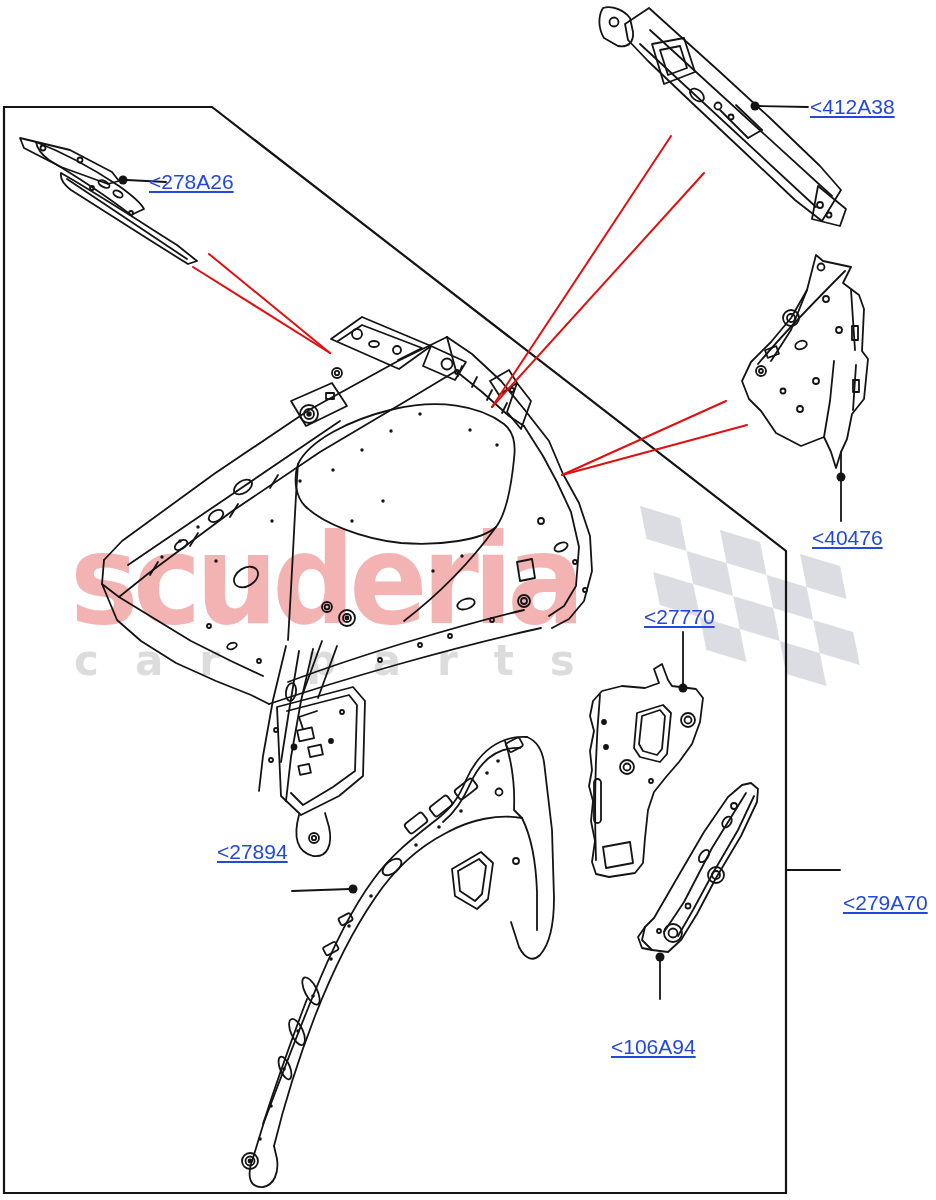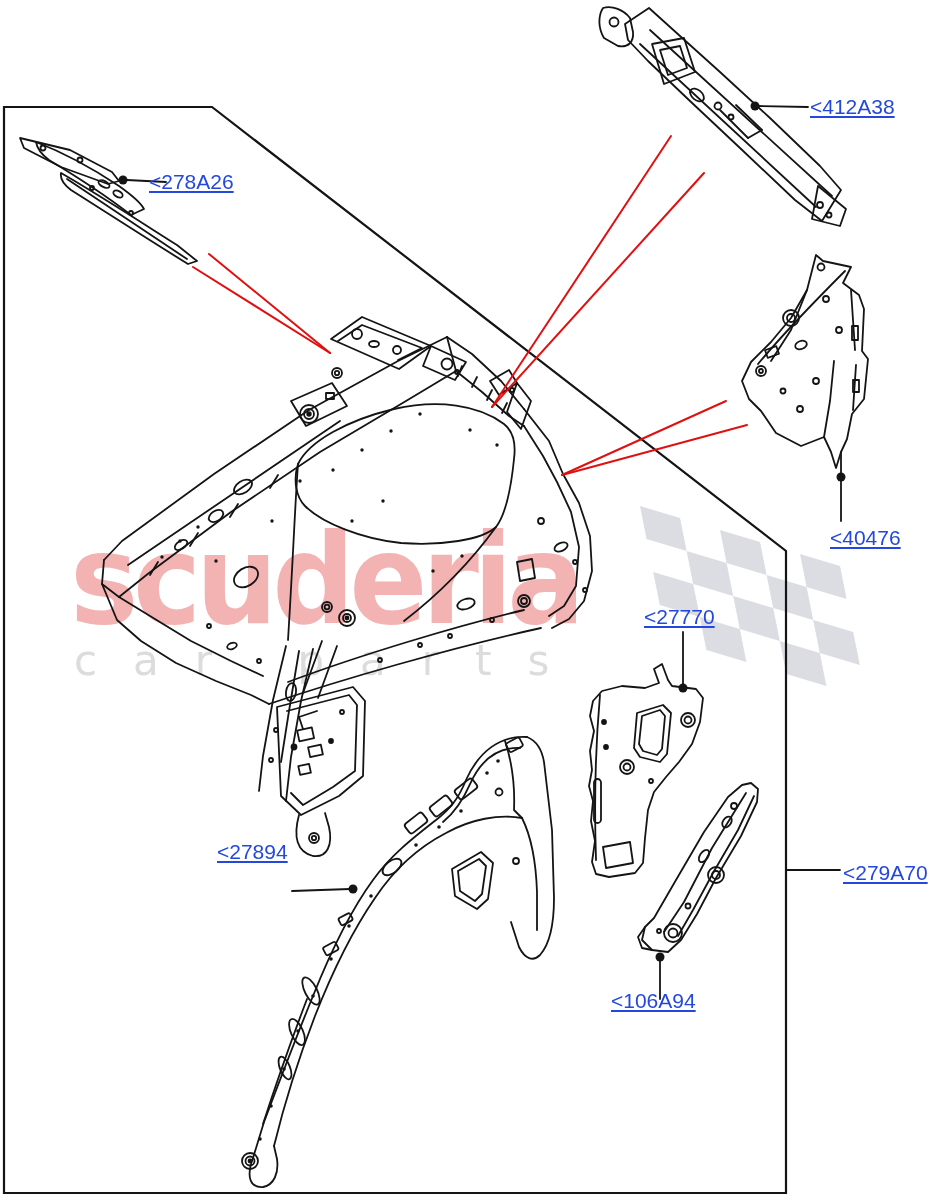--- a/index.html
+++ b/index.html
@@ -3,21 +3,21 @@
 <meta charset="utf-8">
 <style>
   html,body{margin:0;padding:0;background:#ffffff;}
   #stage{position:relative;width:936px;height:1200px;background:#ffffff;overflow:hidden;
          font-family:"Liberation Sans",sans-serif;}
   
   .wm-brand{position:absolute;left:70px;top:518px;font-size:124px;font-weight:700;
             line-height:1;color:#f3b3b3;letter-spacing:-6px;transform:scaleX(0.93);
             transform-origin:left top;white-space:nowrap;z-index:1;
             font-family:"DejaVu Sans","Liberation Sans",sans-serif;}
-  .wm-tagline{position:absolute;left:74px;top:640px;font-size:42px;font-weight:400;
+  .wm-tagline{position:absolute;left:74px;top:640px;font-size:42px;font-weight:700;
               line-height:1;color:#dcdcdc;letter-spacing:36px;white-space:nowrap;z-index:1;
               font-family:"DejaVu Sans","Liberation Sans",sans-serif;text-align:center;}
   
   #art{position:absolute;left:0;top:0;z-index:2;}
   
   .callout{position:absolute;z-index:3;font-size:21px;line-height:1;color:#2448dd;
            white-space:nowrap;cursor:pointer;text-decoration:underline;}
 </style>
 </head>
 <body>
@@ -325,18 +325,18 @@
       <use href="#dotv" x="755" y="106"></use>
       <use href="#dotv" x="841" y="477"></use>
       <use href="#dotv" x="683" y="688"></use>
       <use href="#dotv" x="353" y="889"></use>
       <use href="#dotv" x="660" y="957"></use>
     </g>
   </svg>
 
   <span class="callout" style="left:149px;top:171px">&lt;278A26</span>
   <span class="callout" style="left:810px;top:96px">&lt;412A38</span>
-  <span class="callout" style="left:830px;top:527px">&lt;40476</span>
+  <span class="callout" style="left:812px;top:527px">&lt;40476</span>
   <span class="callout" style="left:644px;top:606px">&lt;27770</span>
-  <span class="callout" style="left:843px;top:862px">&lt;279A70</span>
+  <span class="callout" style="left:843px;top:892px">&lt;279A70</span>
   <span class="callout" style="left:217px;top:841px">&lt;27894</span>
-  <span class="callout" style="left:611px;top:990px">&lt;106A94</span>
+  <span class="callout" style="left:611px;top:1036px">&lt;106A94</span>
 </div>
 
 </body></html>

